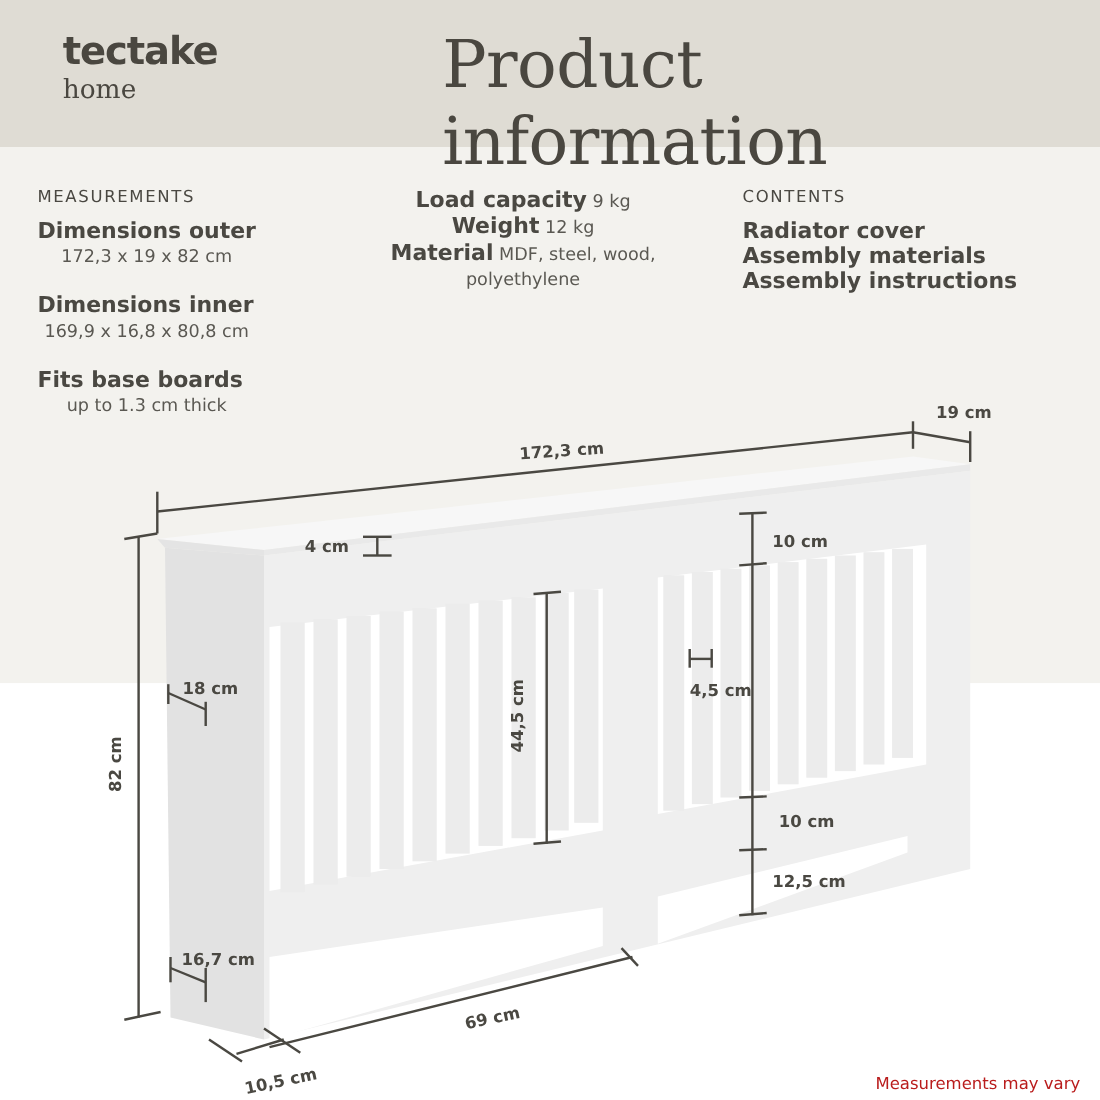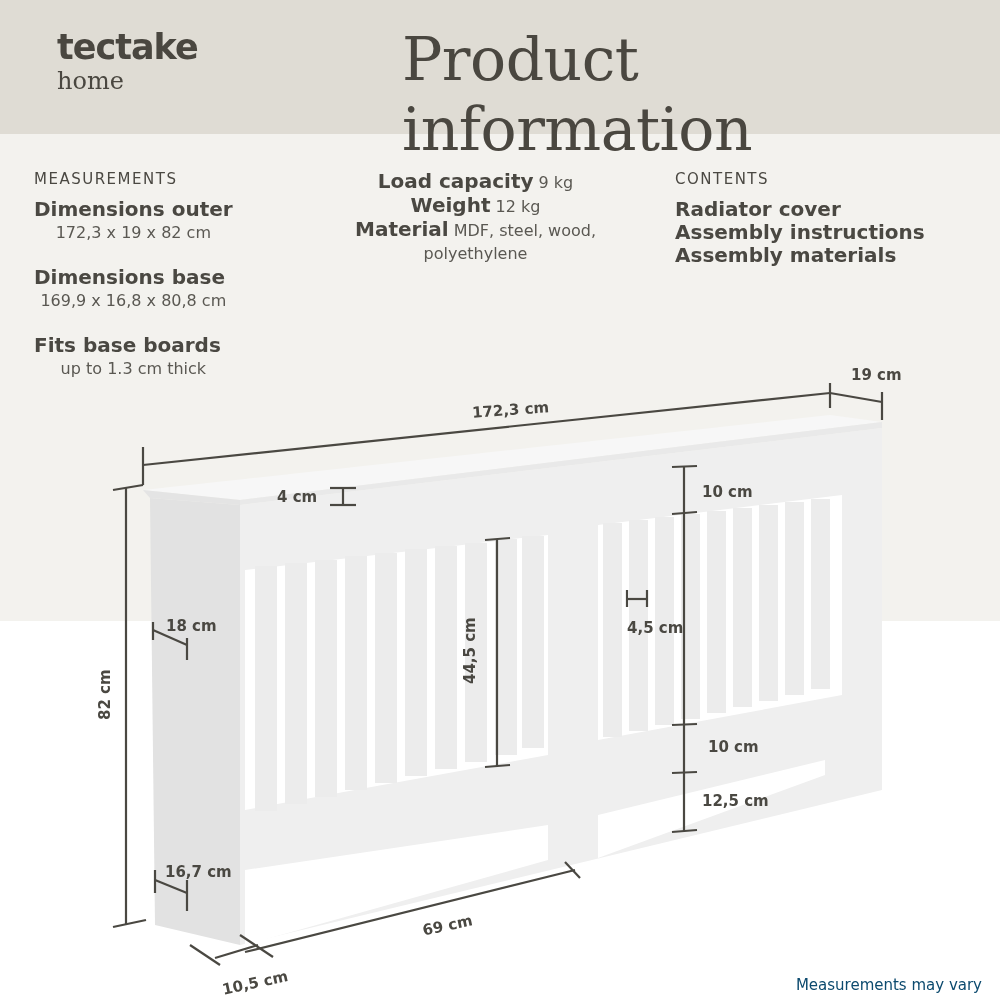--- a/index.html
+++ b/index.html
@@ -9,21 +9,21 @@
   .upper { position: absolute; left: 0; top: 134px; width: 1000px; height: 487px; background: #f3f2ee; }
   .logo { position: absolute; left: 57px; top: 24px; text-align: right; width: 200px; }
   .logo-main { font-family: "DejaVu Sans", sans-serif; font-weight: bold; font-size: 35px; letter-spacing: -1px; color: #4a4740; line-height: 46px; display:block; text-align:left; }
   .logo-sub { font-family: "DejaVu Serif", serif; font-size: 24px; color: #4a4740; line-height: 22px; display:block; text-align:left; margin-right: 0px; }
   .title { position: absolute; left: 402px; top: 24px; font-family: "DejaVu Serif", serif; font-size: 60px; color: #4a4740; letter-spacing: -0.5px; }
   .col { position: absolute; top: 170px; }
   .col h2 { font-family: "DejaVu Sans", sans-serif; font-weight: normal; font-size: 15px; letter-spacing: 1.5px; color: #4a4842; margin-bottom: 10px; }
   .blk { margin-bottom: 22px; }
   .b { font-weight: bold; font-size: 20px; color: #4a4842; line-height: 23px; }
   .n { font-size: 16px; color: #5a5852; line-height: 23px; text-align: center; }
-  .footnote { position: absolute; right: 18px; top: 976px; font-size: 15px; color: #0c4a6e; }
+  .footnote { position: absolute; right: 18px; top: 976px; font-size: 15px; color: #b91c1c; }
   svg.diagram { position: absolute; left: 0; top: 0; width: 1000px; height: 1000px; }
   .dlabel { font-family: "DejaVu Sans", sans-serif; font-weight: bold; font-size: 15px; fill: #4a4842; }
 </style>
 </head>
 <body>
 
 <div class="header"></div>
 <div class="upper"></div>
 
 <div class="logo">
@@ -32,41 +32,41 @@
 </div>
 <div class="title">Product information</div>
 
 <div class="col" style="left:34px">
   <h2>MEASUREMENTS</h2>
   <div class="blk">
       <div class="b">Dimensions outer</div>
       <div class="n">172,3 x 19 x 82 cm</div>
     </div>
   <div class="blk">
-      <div class="b">Dimensions base</div>
+      <div class="b">Dimensions inner</div>
       <div class="n">169,9 x 16,8 x 80,8 cm</div>
     </div>
   <div class="blk">
       <div class="b">Fits base boards</div>
       <div class="n">up to 1.3 cm thick</div>
     </div>
 </div>
 
 <div class="col" style="left:355px">
   <div class="n"><span class="b">Load capacity</span> <span>9 kg</span></div>
   <div class="n"><span class="b">Weight</span> <span>12 kg</span></div>
   <div class="n"><span class="b">Material</span> <span>MDF, steel, wood,</span></div>
   <div class="n">polyethylene</div>
 </div>
 
 <div class="col" style="left:675px">
   <h2>CONTENTS</h2>
   <div class="b">Radiator cover</div>
+  <div class="b">Assembly materials</div>
   <div class="b">Assembly instructions</div>
-  <div class="b">Assembly materials</div>
 </div>
 
 <svg class="diagram" viewBox="0 0 1000 1000">
 
   <g>
     <polygon points="143,490 830,415 882,422 240,500" fill="#f7f7f7"></polygon>
     <polygon points="143,490 240,500 240,505 150,498" fill="#e4e4e4"></polygon>
     <polygon points="240,500 882,422 882,428 240,505" fill="#e9e9e9"></polygon>
 
     <polygon points="150,498 240,505 240,945 155,925" fill="#e2e2e2"></polygon>

